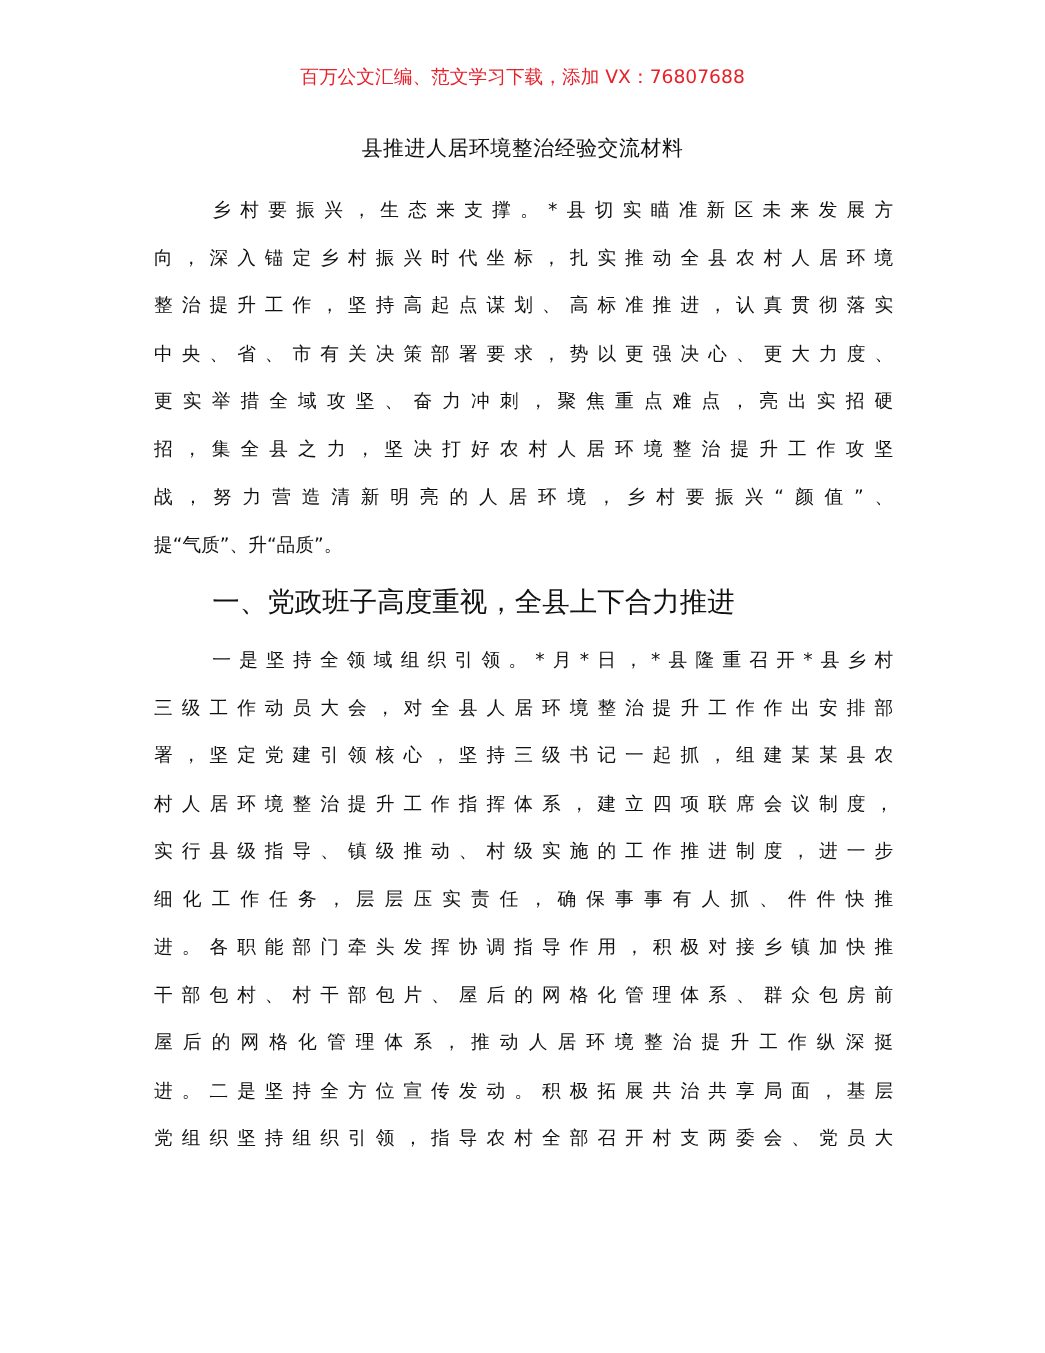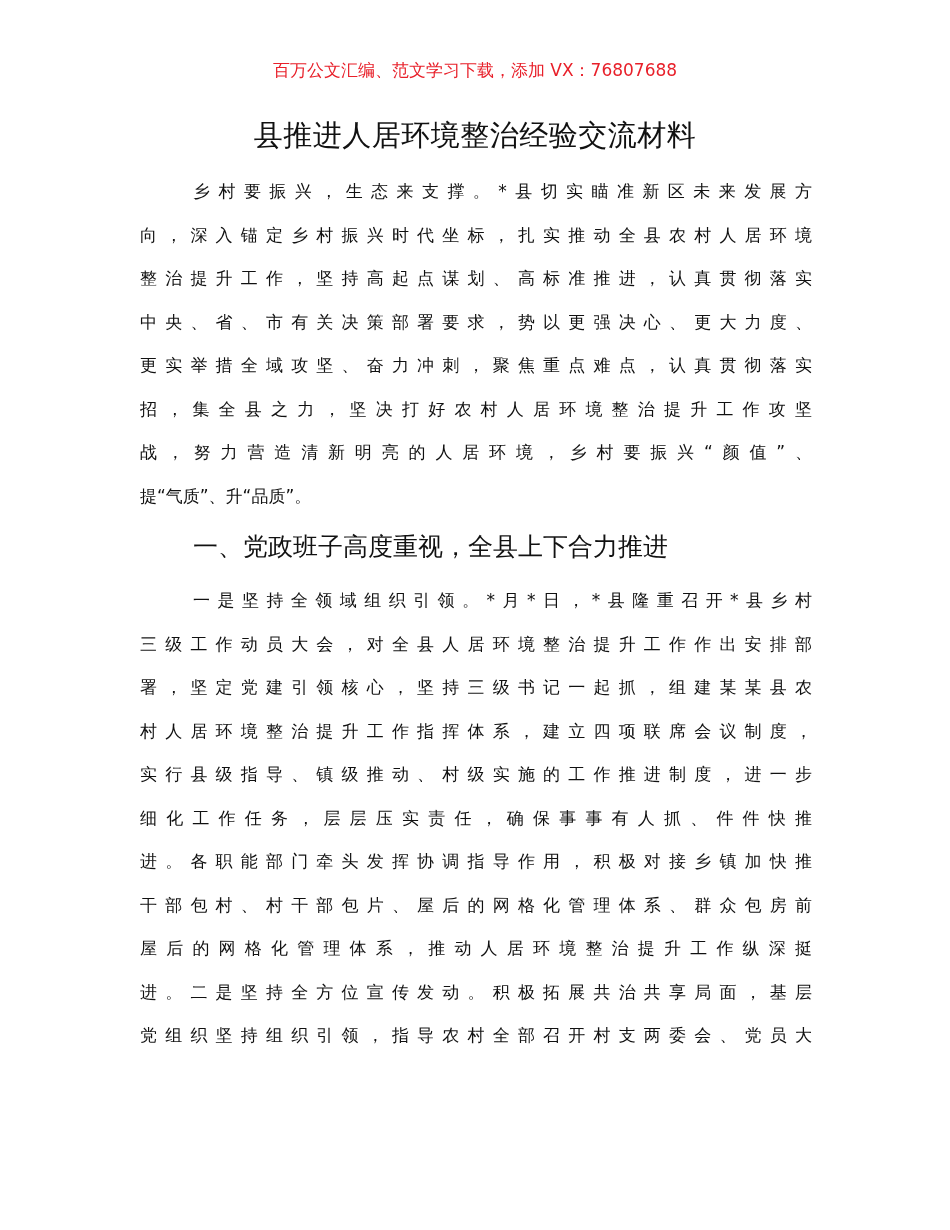--- a/index.html
+++ b/index.html
@@ -33,21 +33,21 @@
       line-height: 26px;
       color: #e8202a;
       letter-spacing: 0px;
     }
     .title {
       position: absolute;
       top: 115px;
       left: 0;
       width: 950px;
       text-align: center;
-      font-size: 29px;
+      font-size: 19px;
       line-height: 40px;
       color: #111111;
       letter-spacing: 0.5px;
     }
     .body-text {
       position: absolute;
       left: 140px;
       width: 672px;
     }
     .line {
@@ -84,21 +84,21 @@
 
   <div class="watermark">百万公文汇编、范文学习下载，添加 VX：76807688</div>
 
   <div class="title">县推进人居环境整治经验交流材料</div>
 
   <div class="body-text" id="para1">
     <span class="line indent">乡村要振兴，生态来支撑。*县切实瞄准新区未来发展方</span>
     <span class="line">向，深入锚定乡村振兴时代坐标，扎实推动全县农村人居环境</span>
     <span class="line">整治提升工作，坚持高起点谋划、高标准推进，认真贯彻落实</span>
     <span class="line">中央、省、市有关决策部署要求，势以更强决心、更大力度、</span>
-    <span class="line">更实举措全域攻坚、奋力冲刺，聚焦重点难点，认真贯彻落实</span>
+    <span class="line">更实举措全域攻坚、奋力冲刺，聚焦重点难点，亮出实招硬</span>
     <span class="line">招，集全县之力，坚决打好农村人居环境整治提升工作攻坚</span>
     <span class="line">战，努力营造清新明亮的人居环境，乡村要振兴“颜值”、</span>
     <span class="line last">提“气质”、升“品质”。</span>
   </div>
 
   <div id="heading1">一、党政班子高度重视，全县上下合力推进</div>
 
   <div class="body-text" id="para2">
     <span class="line indent">一是坚持全领域组织引领。*月*日，*县隆重召开*县乡村</span>
     <span class="line">三级工作动员大会，对全县人居环境整治提升工作作出安排部</span>

